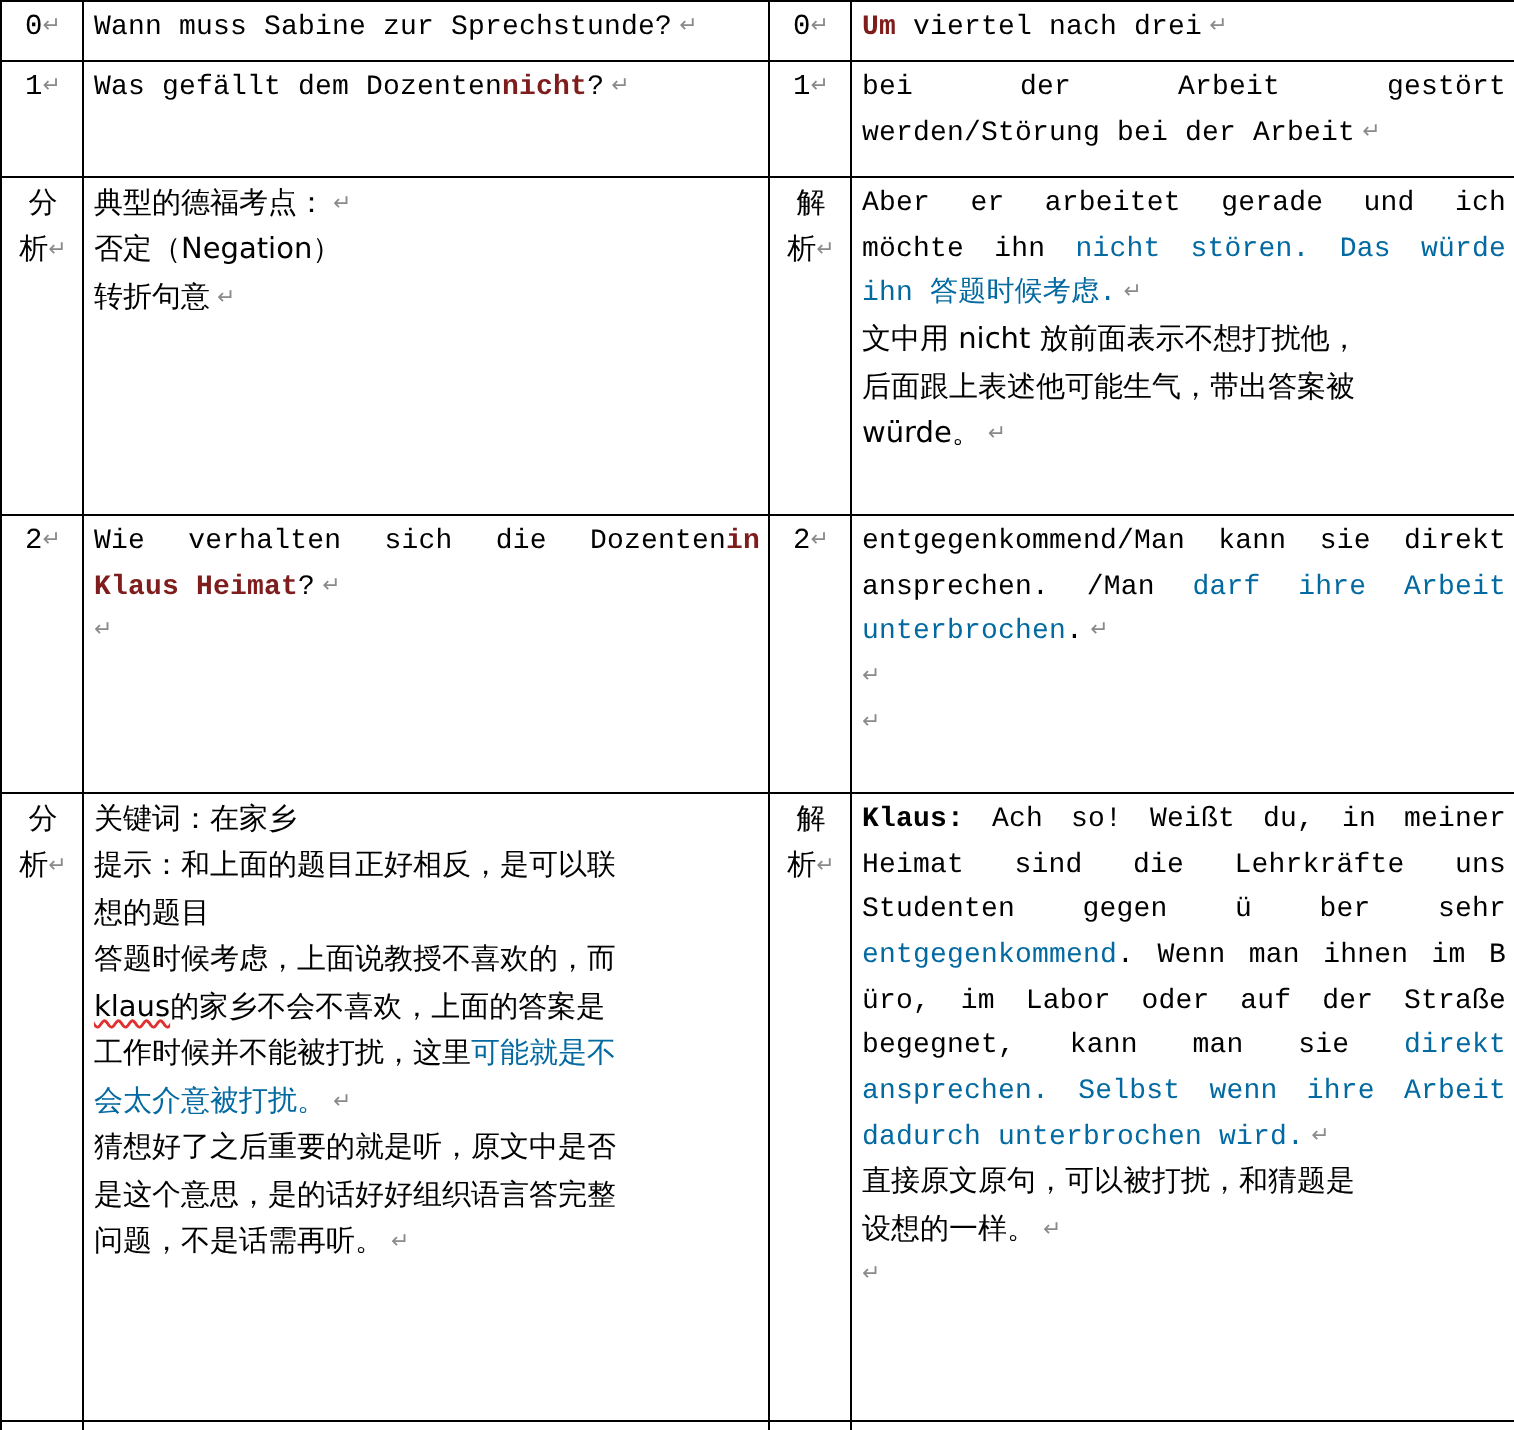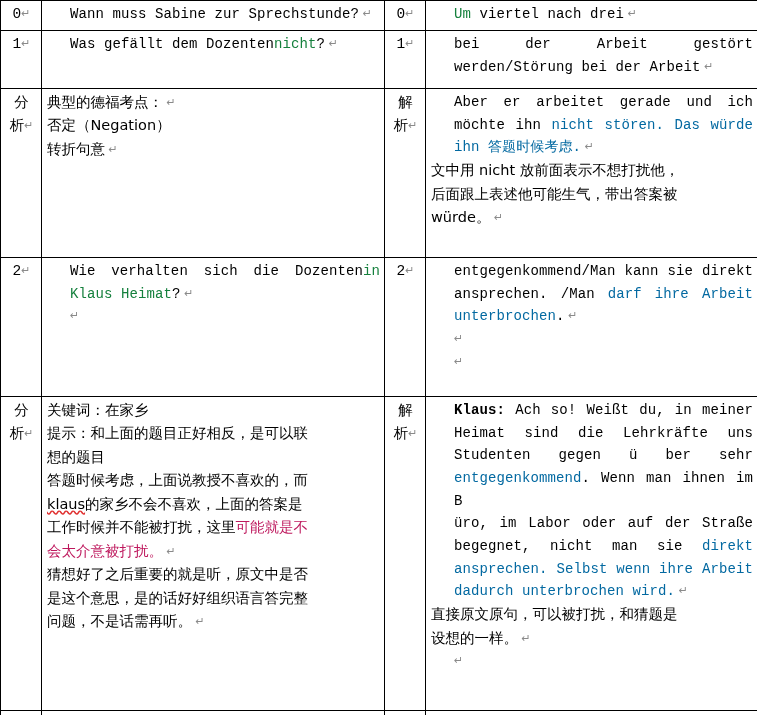--- a/index.html
+++ b/index.html
@@ -40,30 +40,29 @@
     font-size:14.5px;
     padding-left:2px;padding-right:2px;
     line-height:1.55;
   }
   td.lbl .ln{display:block;}
 
   .de{
     font-family:"Liberation Mono", monospace;
     font-size:14px;
     letter-spacing:0.1px;
-    margin-left:23px;
   }
   .zh{
     font-family:"DejaVu Sans", sans-serif;
     font-size:14.5px;
   }
   p{margin:0;}
-  .purple{color:#15803d;font-weight:normal;}
+  .purple{color:#7f1d1d;font-weight:bold;}
   .red{color:#0369a1;}
-  .redzh{color:#be185d;font-family:"DejaVu Sans", sans-serif;}
+  .redzh{color:#0369a1;font-family:"DejaVu Sans", sans-serif;}
   .pm{color:#8a8a8a;font-size:11px;font-family:"DejaVu Sans",sans-serif;vertical-align:1px;}
   .misspell{
     text-decoration:underline wavy #e03030;
     text-decoration-skip-ink:none;
   }
   
   .jline{display:block;text-align:justify;text-align-last:justify;}
   .jlast{display:block;text-align:left;}
 </style>
 </head>
@@ -158,21 +157,21 @@
           <td class="lbl">
             <span class="ln">解</span>
             <span class="ln">析<span class="pm">↵</span></span>
           </td>
           <td>
             <p class="de jline"><span class="k" style="font-weight:bold">Klaus:</span><span> Ach so! Weißt du, in meiner</span></p>
             <p class="de jline"><span>Heimat sind die Lehrkräfte uns</span></p>
             <p class="de jline"><span>Studenten gegen ü ber sehr</span></p>
             <p class="de jline"><span class="red">entgegenkommend</span><span>. Wenn man ihnen im B</span></p>
             <p class="de jline"><span>üro, im Labor oder auf der Straße</span></p>
-            <p class="de jline"><span>begegnet, nicht man sie </span><span class="red">direkt</span></p>
+            <p class="de jline"><span>begegnet, kann man sie </span><span class="red">direkt</span></p>
             <p class="de jline"><span class="red">ansprechen. Selbst wenn ihre Arbeit</span></p>
             <p class="de jlast"><span class="red">dadurch unterbrochen wird.</span><span class="pm"> ↵</span></p>
             <p class="zh jlast"><span>直接原文原句，可以被打扰，和猜题是</span></p>
             <p class="zh jlast"><span>设想的一样。</span><span class="pm"> ↵</span></p>
             <p class="de jlast"><span class="pm">↵</span></p>
           </td>
         </tr>
         <tr style="height: 10px;">
           <td class="num">&nbsp;</td>
           <td>&nbsp;</td>

